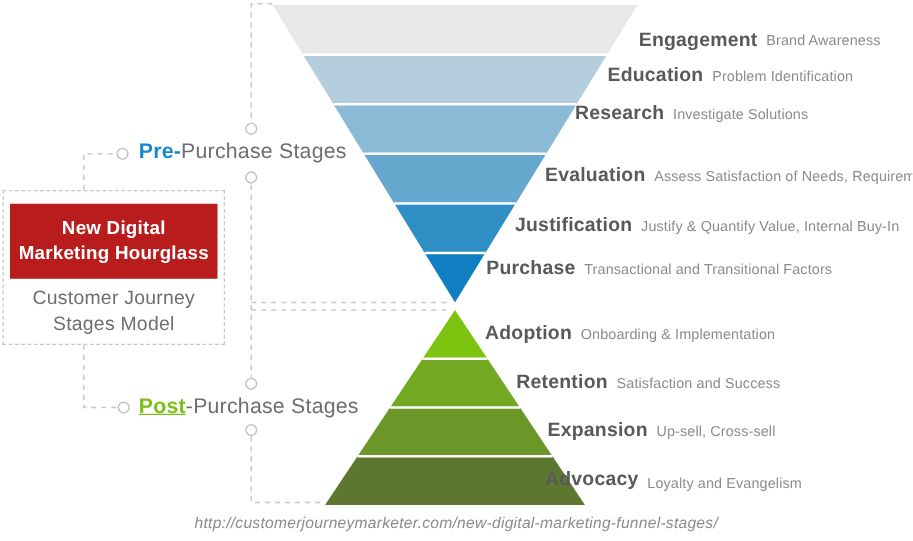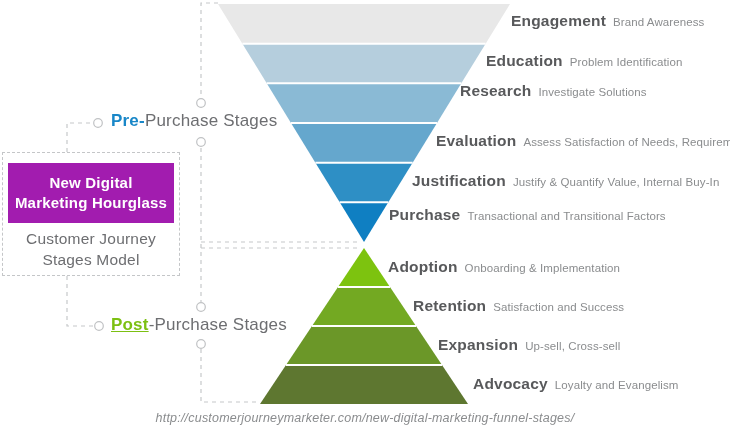--- a/index.html
+++ b/index.html
@@ -14,21 +14,21 @@
   .phase-label{position:absolute;white-space:nowrap;font-size:17px;color:#6d6e71;letter-spacing:.2px;}
   .phase-accent{font-weight:700;}
   .accent-pre{color:#1987c8;}
   .accent-post{color:#7cc012;text-decoration:underline;}
   .model-box{
     position:absolute;left:2px;top:152px;width:176px;height:122px;
     border:1px dashed #c4c6c8;
   }
   .model-box-dark{
     position:absolute;left:5px;top:10px;width:166px;height:60px;
-    background:#a21caf;color:#ffffff;display:flex;flex-direction:column;
+    background:#b91c1c;color:#ffffff;display:flex;flex-direction:column;
     align-items:center;justify-content:center;font-size:15px;font-weight:700;
     line-height:1.35;text-align:center;letter-spacing:.2px;
   }
   .model-box-sub{
     position:absolute;left:0;top:76px;width:100%;text-align:center;
     color:#6d6e71;font-size:15.5px;line-height:1.35;letter-spacing:.2px;
   }
   .footer-url{
     position:absolute;left:0;top:411px;width:730px;text-align:center;
     font-size:12.5px;font-style:italic;color:#8a8c8e;letter-spacing:.2px;
@@ -82,21 +82,21 @@
       <polygon points="312,326 416,326 442,365 286,365" fill="#6b9728"></polygon>
       <polygon points="286,365 442,365 468,404 260,404" fill="#5e7730"></polygon>
       <g stroke="#ffffff" stroke-width="2">
         <line x1="338" y1="287" x2="390" y2="287"></line>
         <line x1="312" y1="326" x2="416" y2="326"></line>
         <line x1="286" y1="365" x2="442" y2="365"></line>
       </g>
     </g>
   </svg>
 
-  <div class="stage-label" style="left:511px;top:12px;">
+  <div class="stage-label" style="left:511px;top:24px;align-items:center;">
     <span class="stage-name">Engagement</span>
     <span class="stage-sub">Brand Awareness</span>
   </div>
   <div class="stage-label" style="left:486px;top:52px;">
     <span class="stage-name">Education</span>
     <span class="stage-sub">Problem Identification</span>
   </div>
   <div class="stage-label" style="left:460px;top:82px;">
     <span class="stage-name">Research</span>
     <span class="stage-sub">Investigate Solutions</span>
@@ -119,21 +119,21 @@
     <span class="stage-sub">Onboarding &amp; Implementation</span>
   </div>
   <div class="stage-label" style="left:413px;top:297px;">
     <span class="stage-name">Retention</span>
     <span class="stage-sub">Satisfaction and Success</span>
   </div>
   <div class="stage-label" style="left:438px;top:336px;">
     <span class="stage-name">Expansion</span>
     <span class="stage-sub">Up-sell, Cross-sell</span>
   </div>
-  <div class="stage-label" style="left:473px;top:375px;">
+  <div class="stage-label" style="left:436px;top:375px;align-items:flex-end;">
     <span class="stage-name">Advocacy</span>
     <span class="stage-sub">Loyalty and Evangelism</span>
   </div>
 
   <div class="phase-label" style="left:111px;top:111px;">
     <span class="phase-accent accent-pre">Pre-</span><span>Purchase Stages</span>
   </div>
   <div class="phase-label" style="left:111px;top:315px;">
     <span class="phase-accent accent-post">Post</span><span>-Purchase Stages</span>
   </div>

